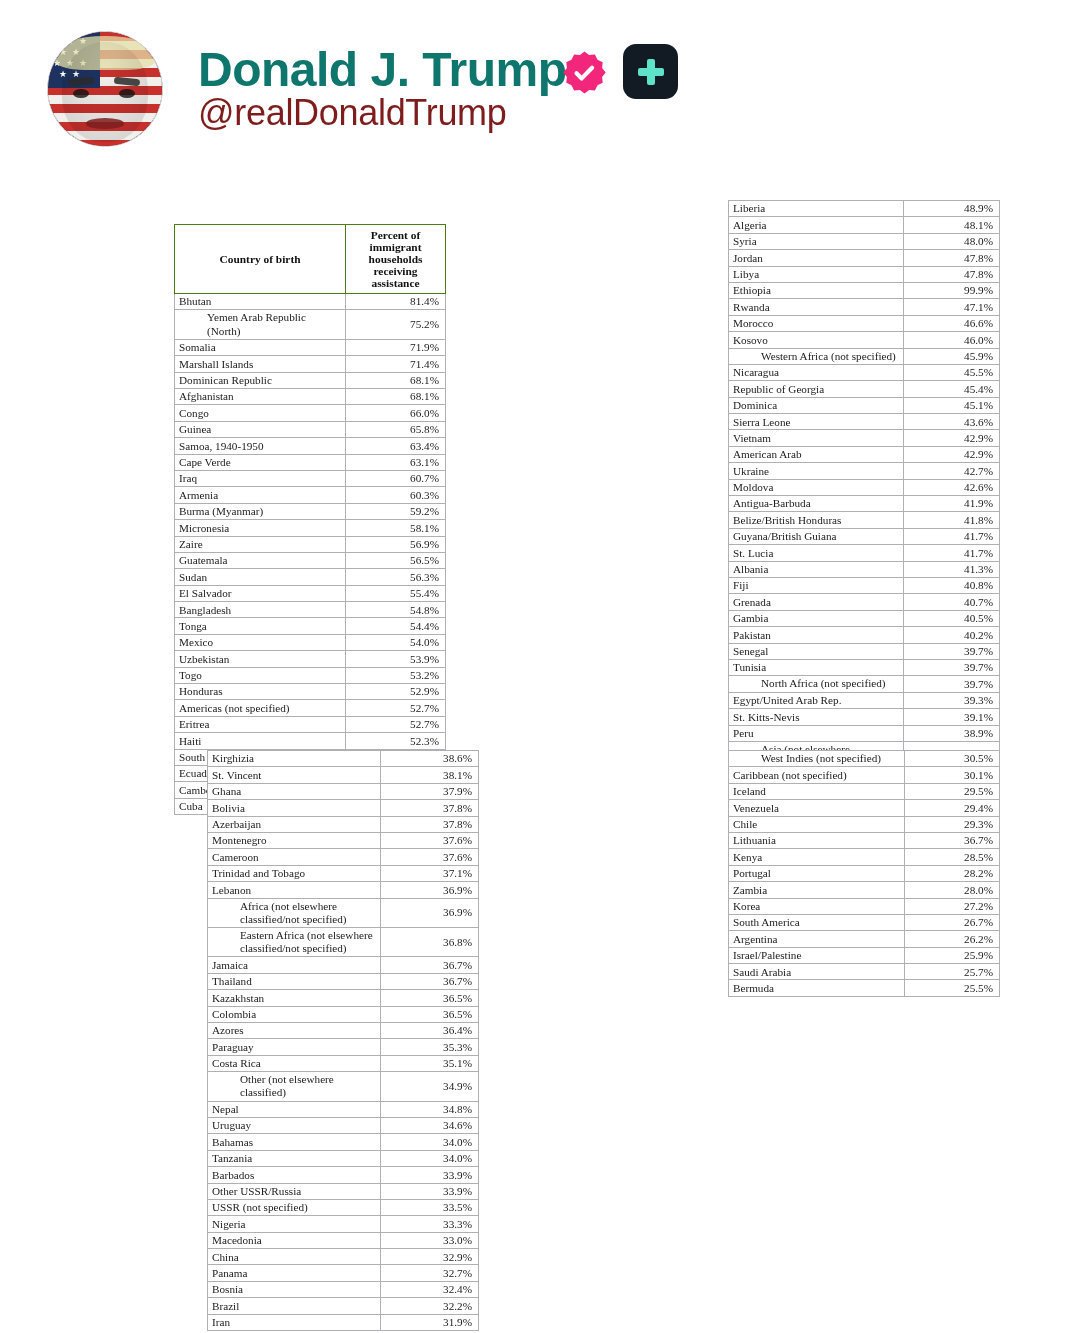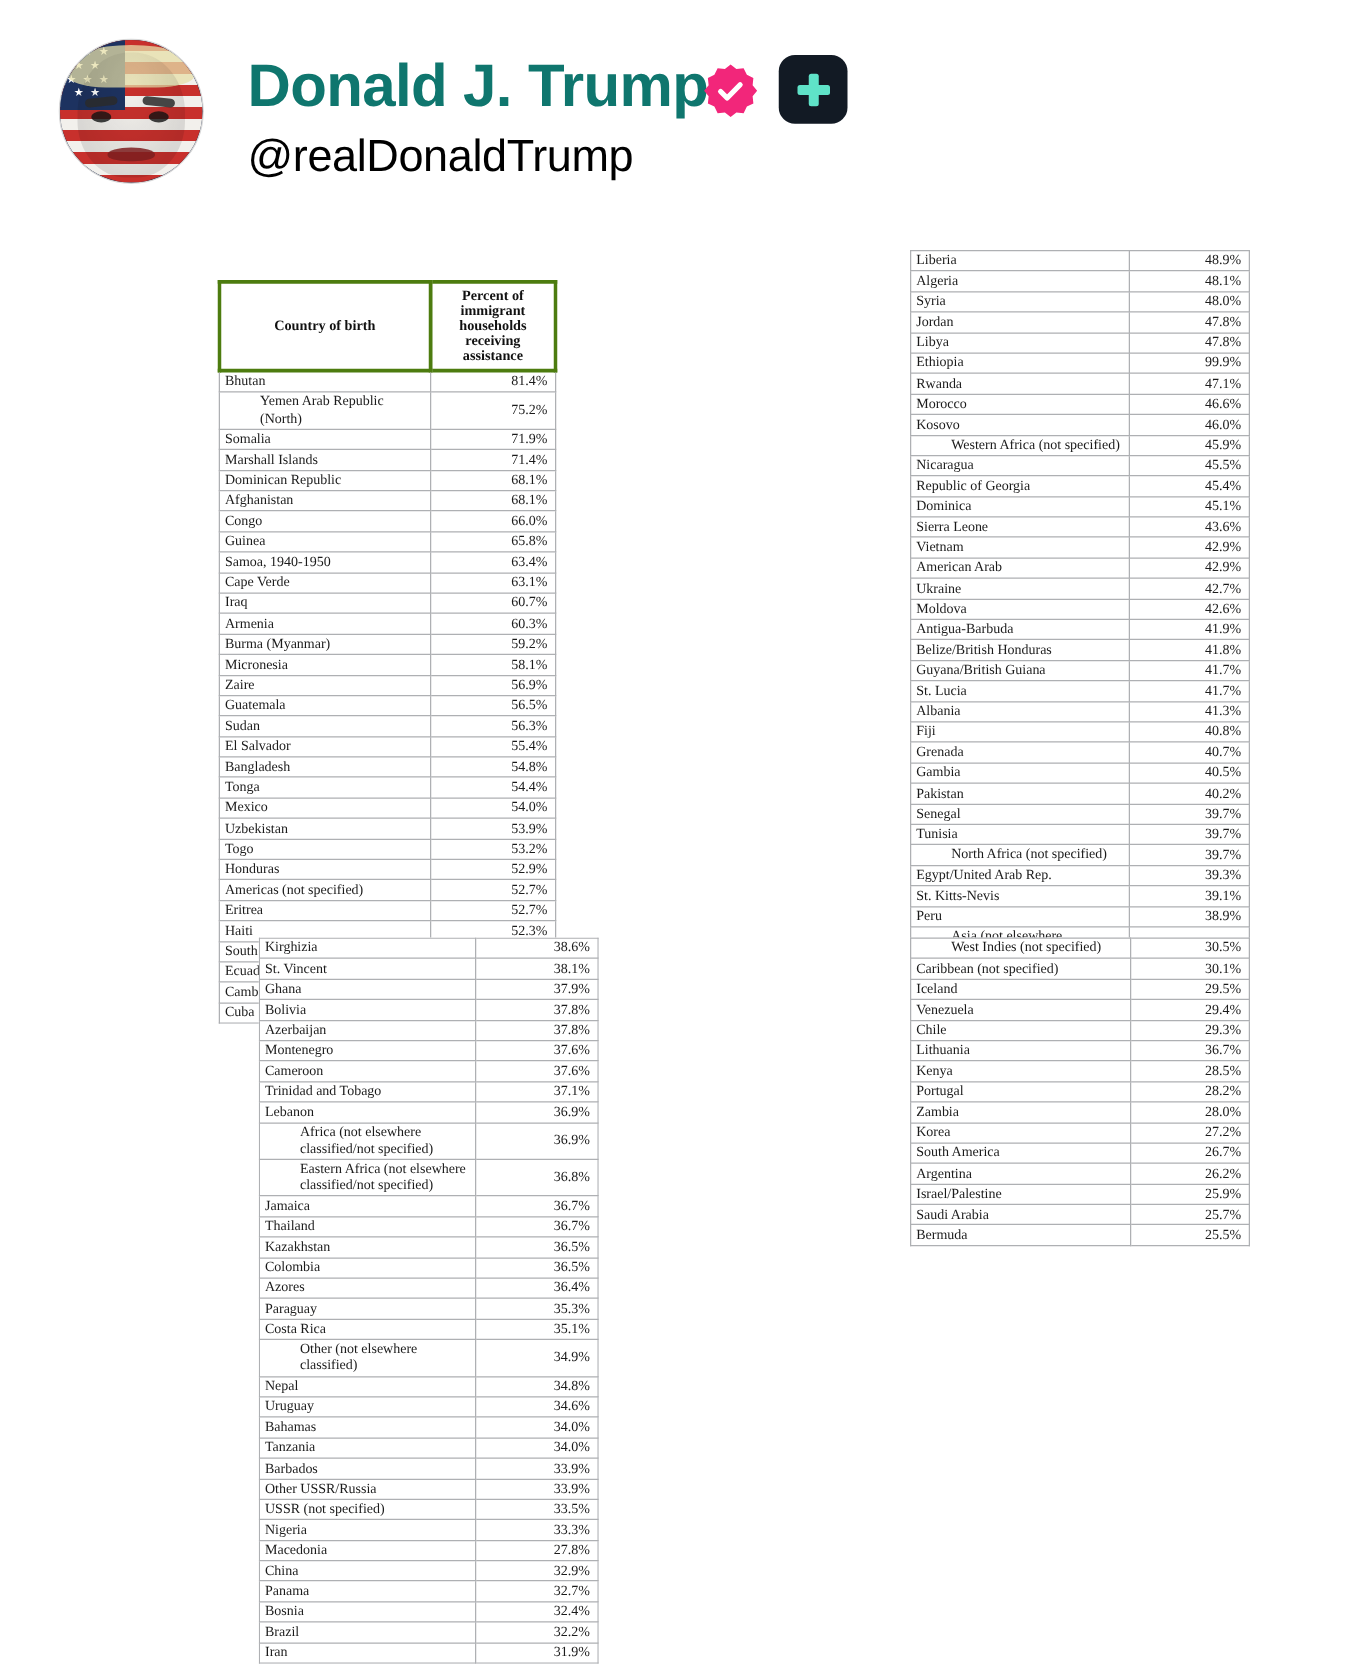--- a/index.html
+++ b/index.html
@@ -143,23 +143,23 @@
   }
   .badge-square .cross:before {
     left: 9px; top: 0; width: 8px; height: 26px;
   }
   .badge-square .cross:after {
     left: 0; top: 9px; width: 26px; height: 8px;
   }
   .handle {
     position: absolute;
     left: 198px;
-    top: 104px;
+    top: 92px;
     font-size: 36px;
-    color: #000000;
+    color: #7f1d1d;
     letter-spacing: -0.3px;
     white-space: nowrap;
   }
 
   
   .tbl {
     position: absolute;
     border-collapse: collapse;
     font-family: "Liberation Serif", serif;
     background: #fff;
@@ -182,21 +182,21 @@
   .tbl td.name {
     text-align: left;
     white-space: nowrap;
   }
   .tbl td.name.wrap {
     white-space: normal;
     line-height: 1.18;
     padding-left: 32px;
   }
   .tbl th {
-    border: 3px solid #4d7c0f;
+    border: 1px solid #4d7c0f;
     font-size: 11.4px;
     font-weight: bold;
     color: #111;
     text-align: center;
     padding: 4px 5px;
     background: #fff;
     font-family: "Liberation Serif", serif;
   }
 
   
@@ -643,21 +643,21 @@
       <tr>
         <td class="name col-name">USSR (not specified)</td>
         <td class="num col-pct">33.5%</td>
       </tr>
       <tr>
         <td class="name col-name">Nigeria</td>
         <td class="num col-pct">33.3%</td>
       </tr>
       <tr>
         <td class="name col-name">Macedonia</td>
-        <td class="num col-pct">27.8%</td>
+        <td class="num col-pct">33.0%</td>
       </tr>
       <tr>
         <td class="name col-name">China</td>
         <td class="num col-pct">32.9%</td>
       </tr>
       <tr>
         <td class="name col-name">Panama</td>
         <td class="num col-pct">32.7%</td>
       </tr>
       <tr>

